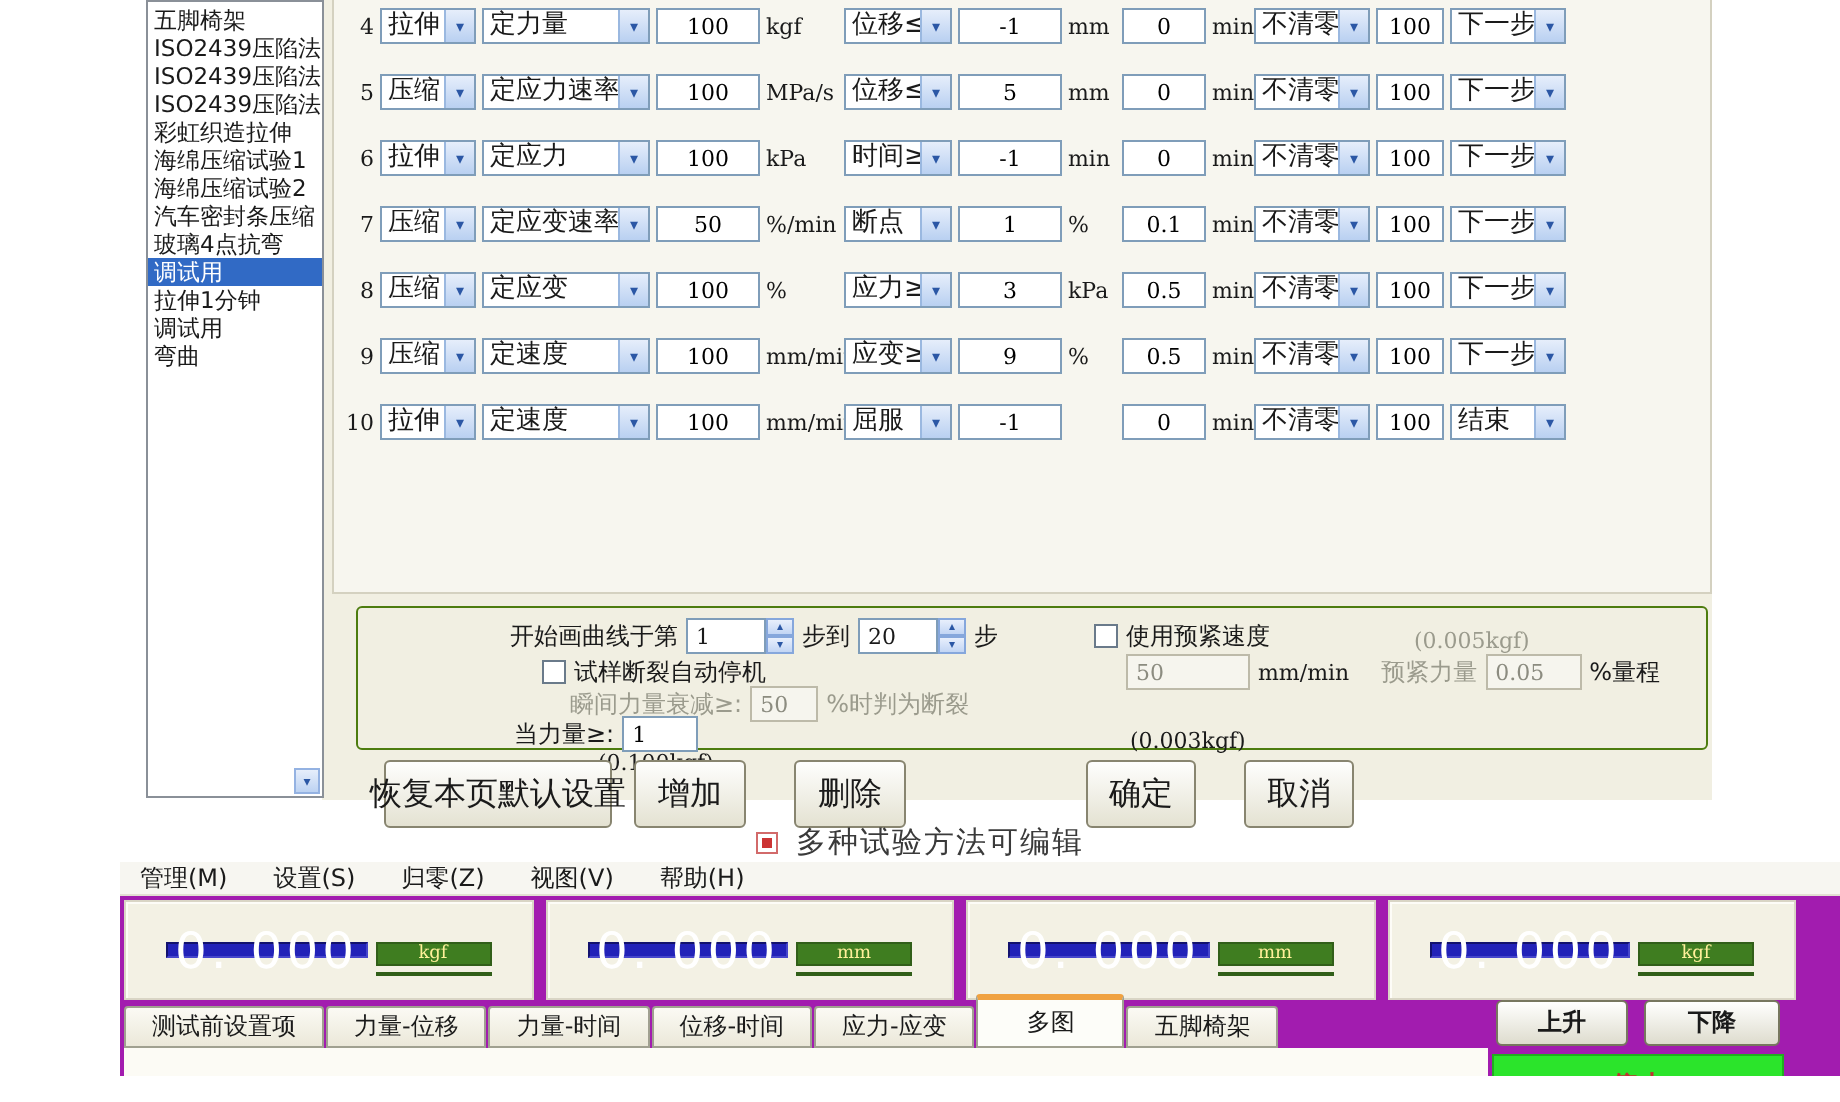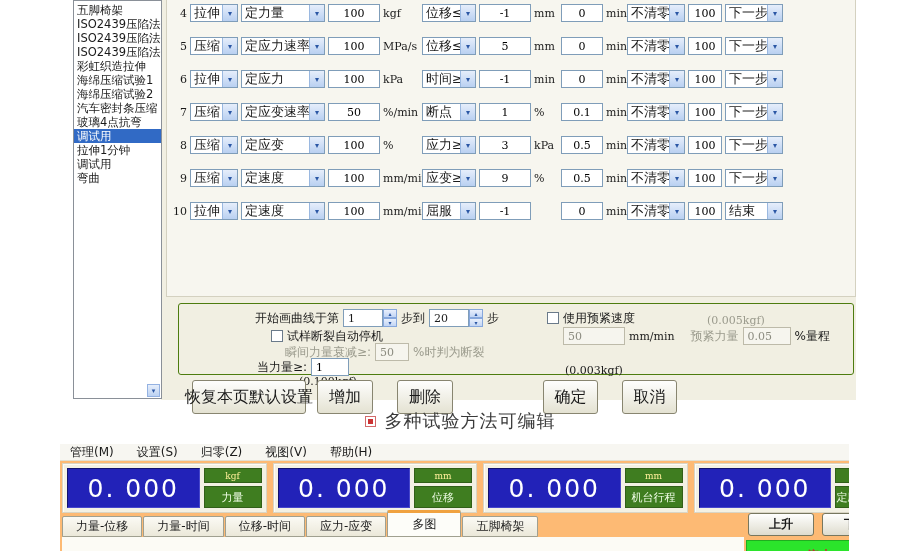--- a/index.html
+++ b/index.html
@@ -50,31 +50,31 @@
   .xpbtn { position:absolute; top:380px; height:34px; background:linear-gradient(#fefefd,#e4e2d2);
     border:1px solid #888570; border-radius:3px; font-size:16px; display:flex; align-items:center;
     justify-content:center; white-space:nowrap; }
 
   
   .caption { position:absolute; left:0; top:410px; width:920px; height:22px;
     display:flex; align-items:center; justify-content:center; gap:9px; }
   .cap-icon { width:11px; height:11px; border:1px solid #d26a6a; background:#fff;
     display:flex; align-items:center; justify-content:center; }
   .cap-icon i { width:5px; height:5px; background:#cc3333; display:block; }
-  .cap-text { font-size:18px; color:#3a3a3a; letter-spacing:1px; }
+  .cap-text { font-size:15px; color:#3a3a3a; letter-spacing:1px; }
 
   
-  .main-window { position:absolute; left:60px; top:444px; width:789px; height:107px;
-    background:#fdba74; overflow:hidden; }
+  .main-window { position:absolute; left:60px; top:431px; width:860px; height:107px;
+    background:#a21caf; overflow:hidden; }
   .menubar { height:17px; background:#f7f6f1; border-bottom:1px solid #e2dfd2; display:flex;
     align-items:center; padding-left:8px; gap:19px; font-size:12px; }
   .menu-item { padding:0 2px; }
   .displays { position:absolute; left:2px; top:19px; width:836px; height:50px; display:flex; gap:6px; }
   .dgroup { flex:1; background:#f3f1e4; border:1px solid #d9d5c5; box-shadow:inset 1px 1px 0 #fdfcf7;
-    display:flex; gap:4px; padding:4px; }
+    display:flex; gap:4px; padding:20px; }
   .lcd { flex:1; background:#2222b8; border:1px solid; border-color:#12126e #4646cc #4646cc #12126e;
     color:#fff; font-size:25px; letter-spacing:2px; display:flex; align-items:center; justify-content:center; }
   .gstack { width:58px; display:flex; flex-direction:column; gap:3px; }
   .gu { height:15px; background:#3f7d20; border:1px solid #315f19; color:#fff09a; font-size:9px;
     font-family:"DejaVu Serif", serif; display:flex; align-items:center; justify-content:center; }
   .gl { flex:1; background:#3f7d20; border:1px solid #315f19; color:#f2ffe9; font-size:11px;
     display:flex; align-items:center; justify-content:center; white-space:nowrap; overflow:hidden; }
   .tab-content { position:absolute; left:2px; top:93px; width:682px; height:14px; background:#fcfbf5; }
   .tabs { position:absolute; left:2px; top:65px; height:28px; display:flex; align-items:flex-end; }
   .tab { height:21px; padding:0 13px; background:linear-gradient(#fbfaf4,#ebe8d9); border:1px solid #a0a090;
@@ -472,20 +472,23 @@
       <div class="gstack">
         <div class="gu">kgf</div>
         <div class="gl">定应力速率</div>
       </div>
     </div>
     </div>
 
   <div class="tab-content"></div>
   <div class="tabs">
 
+  <div class="tab">
+      <span>测试前设置项</span>
+    </div>
       <div class="tab">
       <span>力量-位移</span>
     </div>
       <div class="tab">
       <span>力量-时间</span>
     </div>
       <div class="tab">
       <span>位移-时间</span>
     </div>
       <div class="tab">

